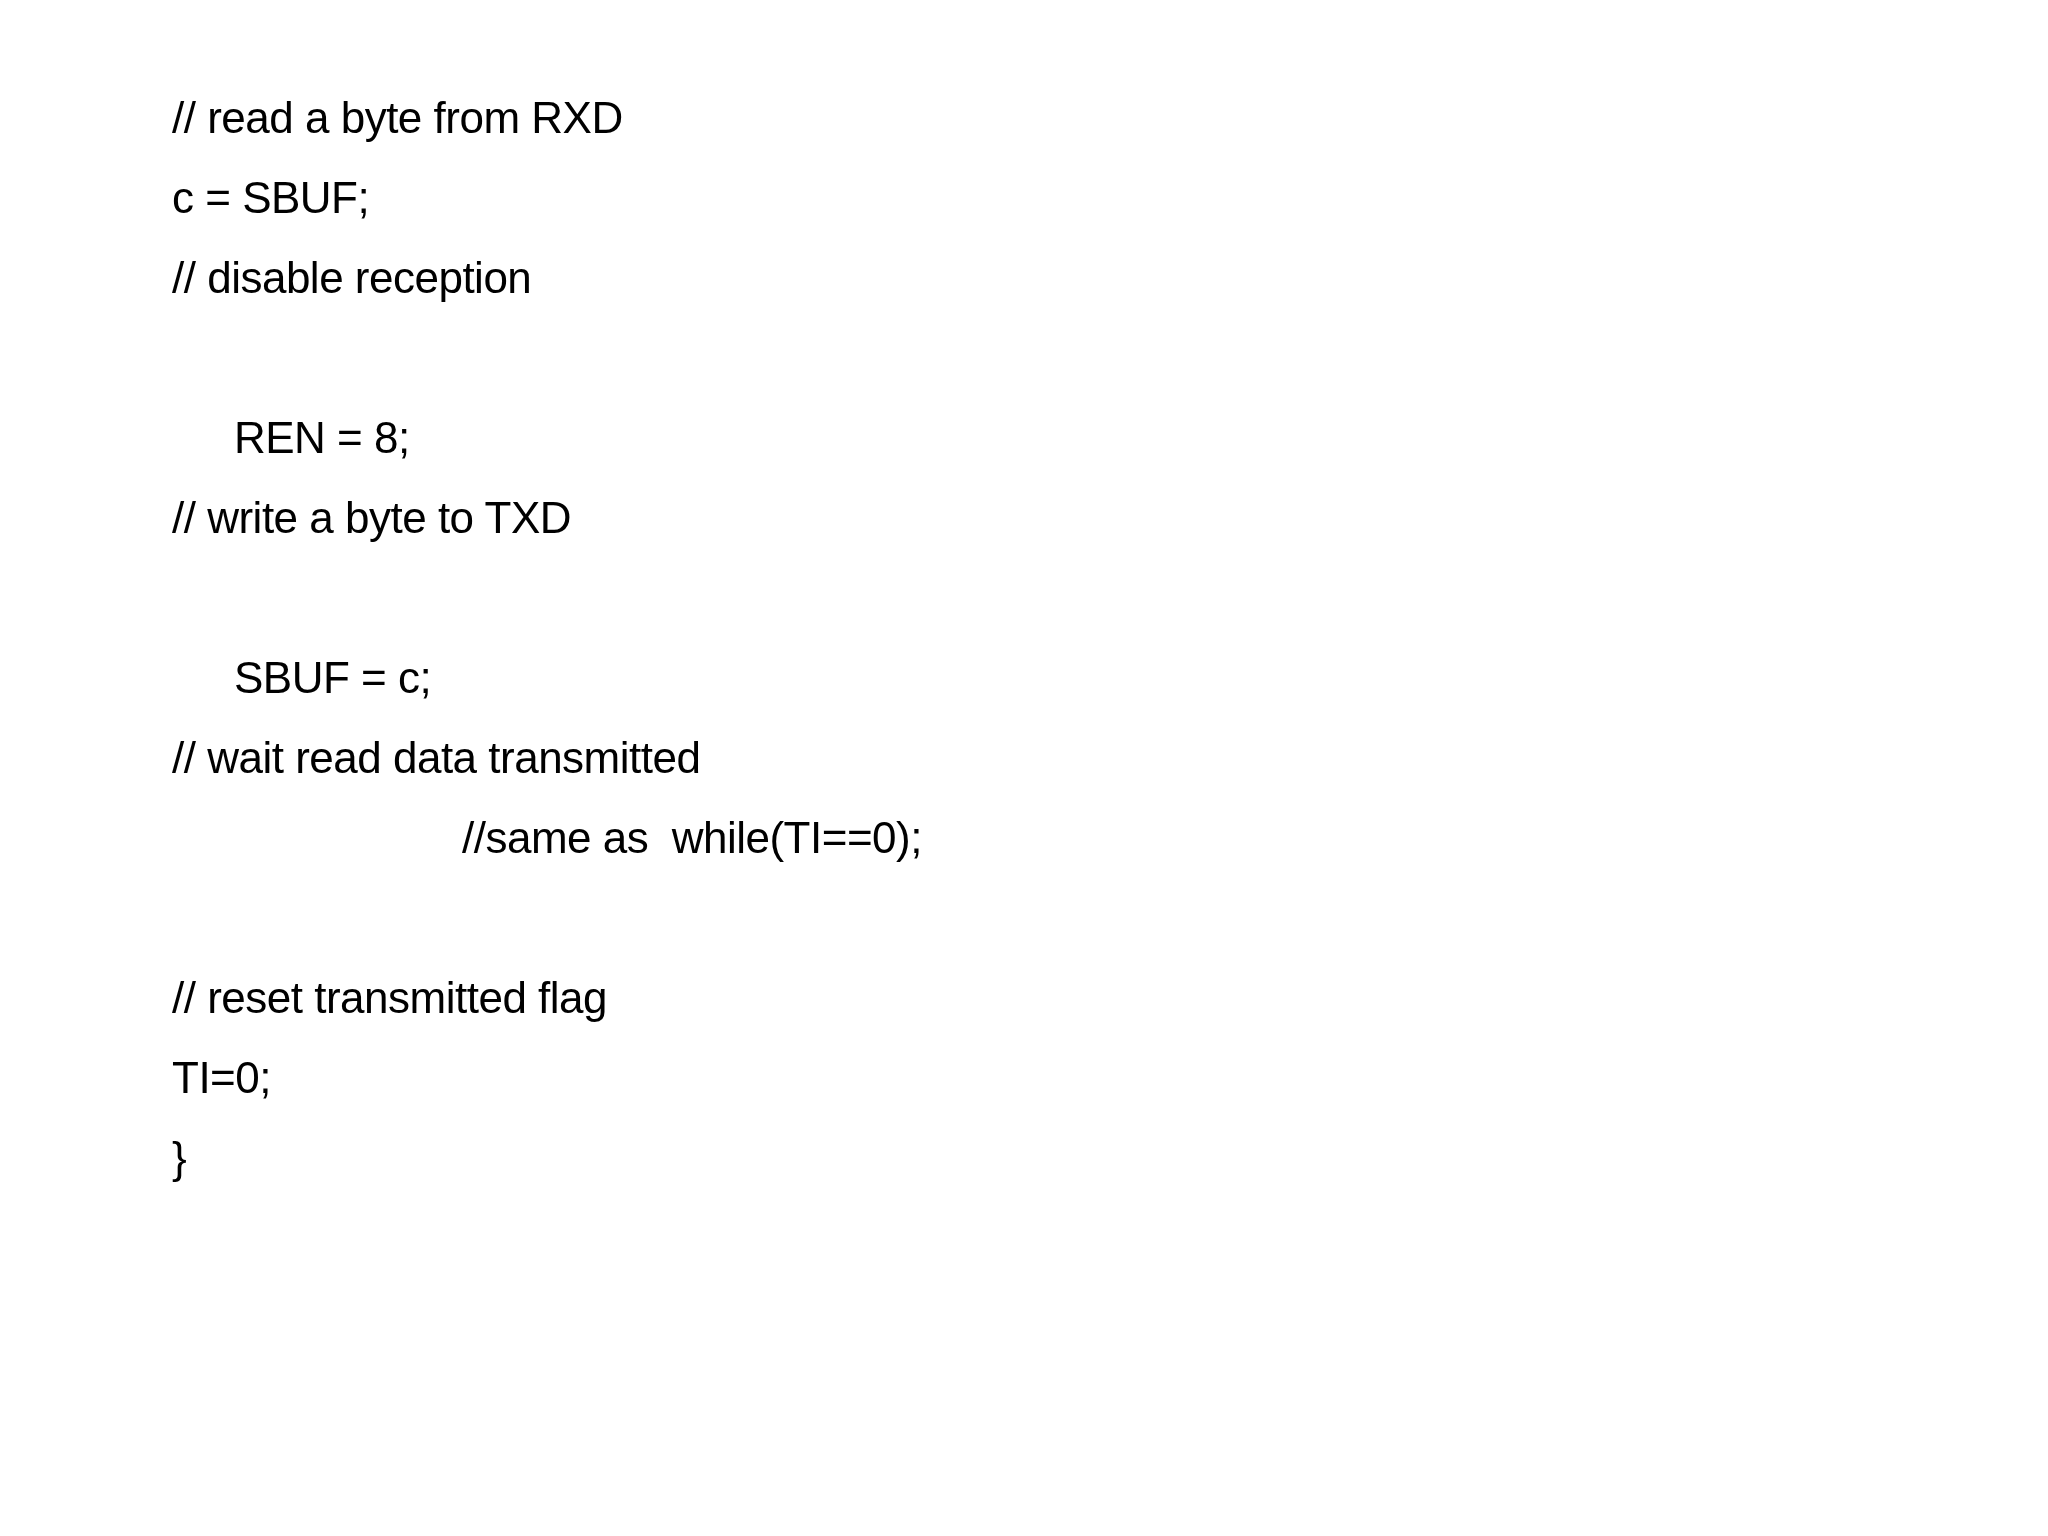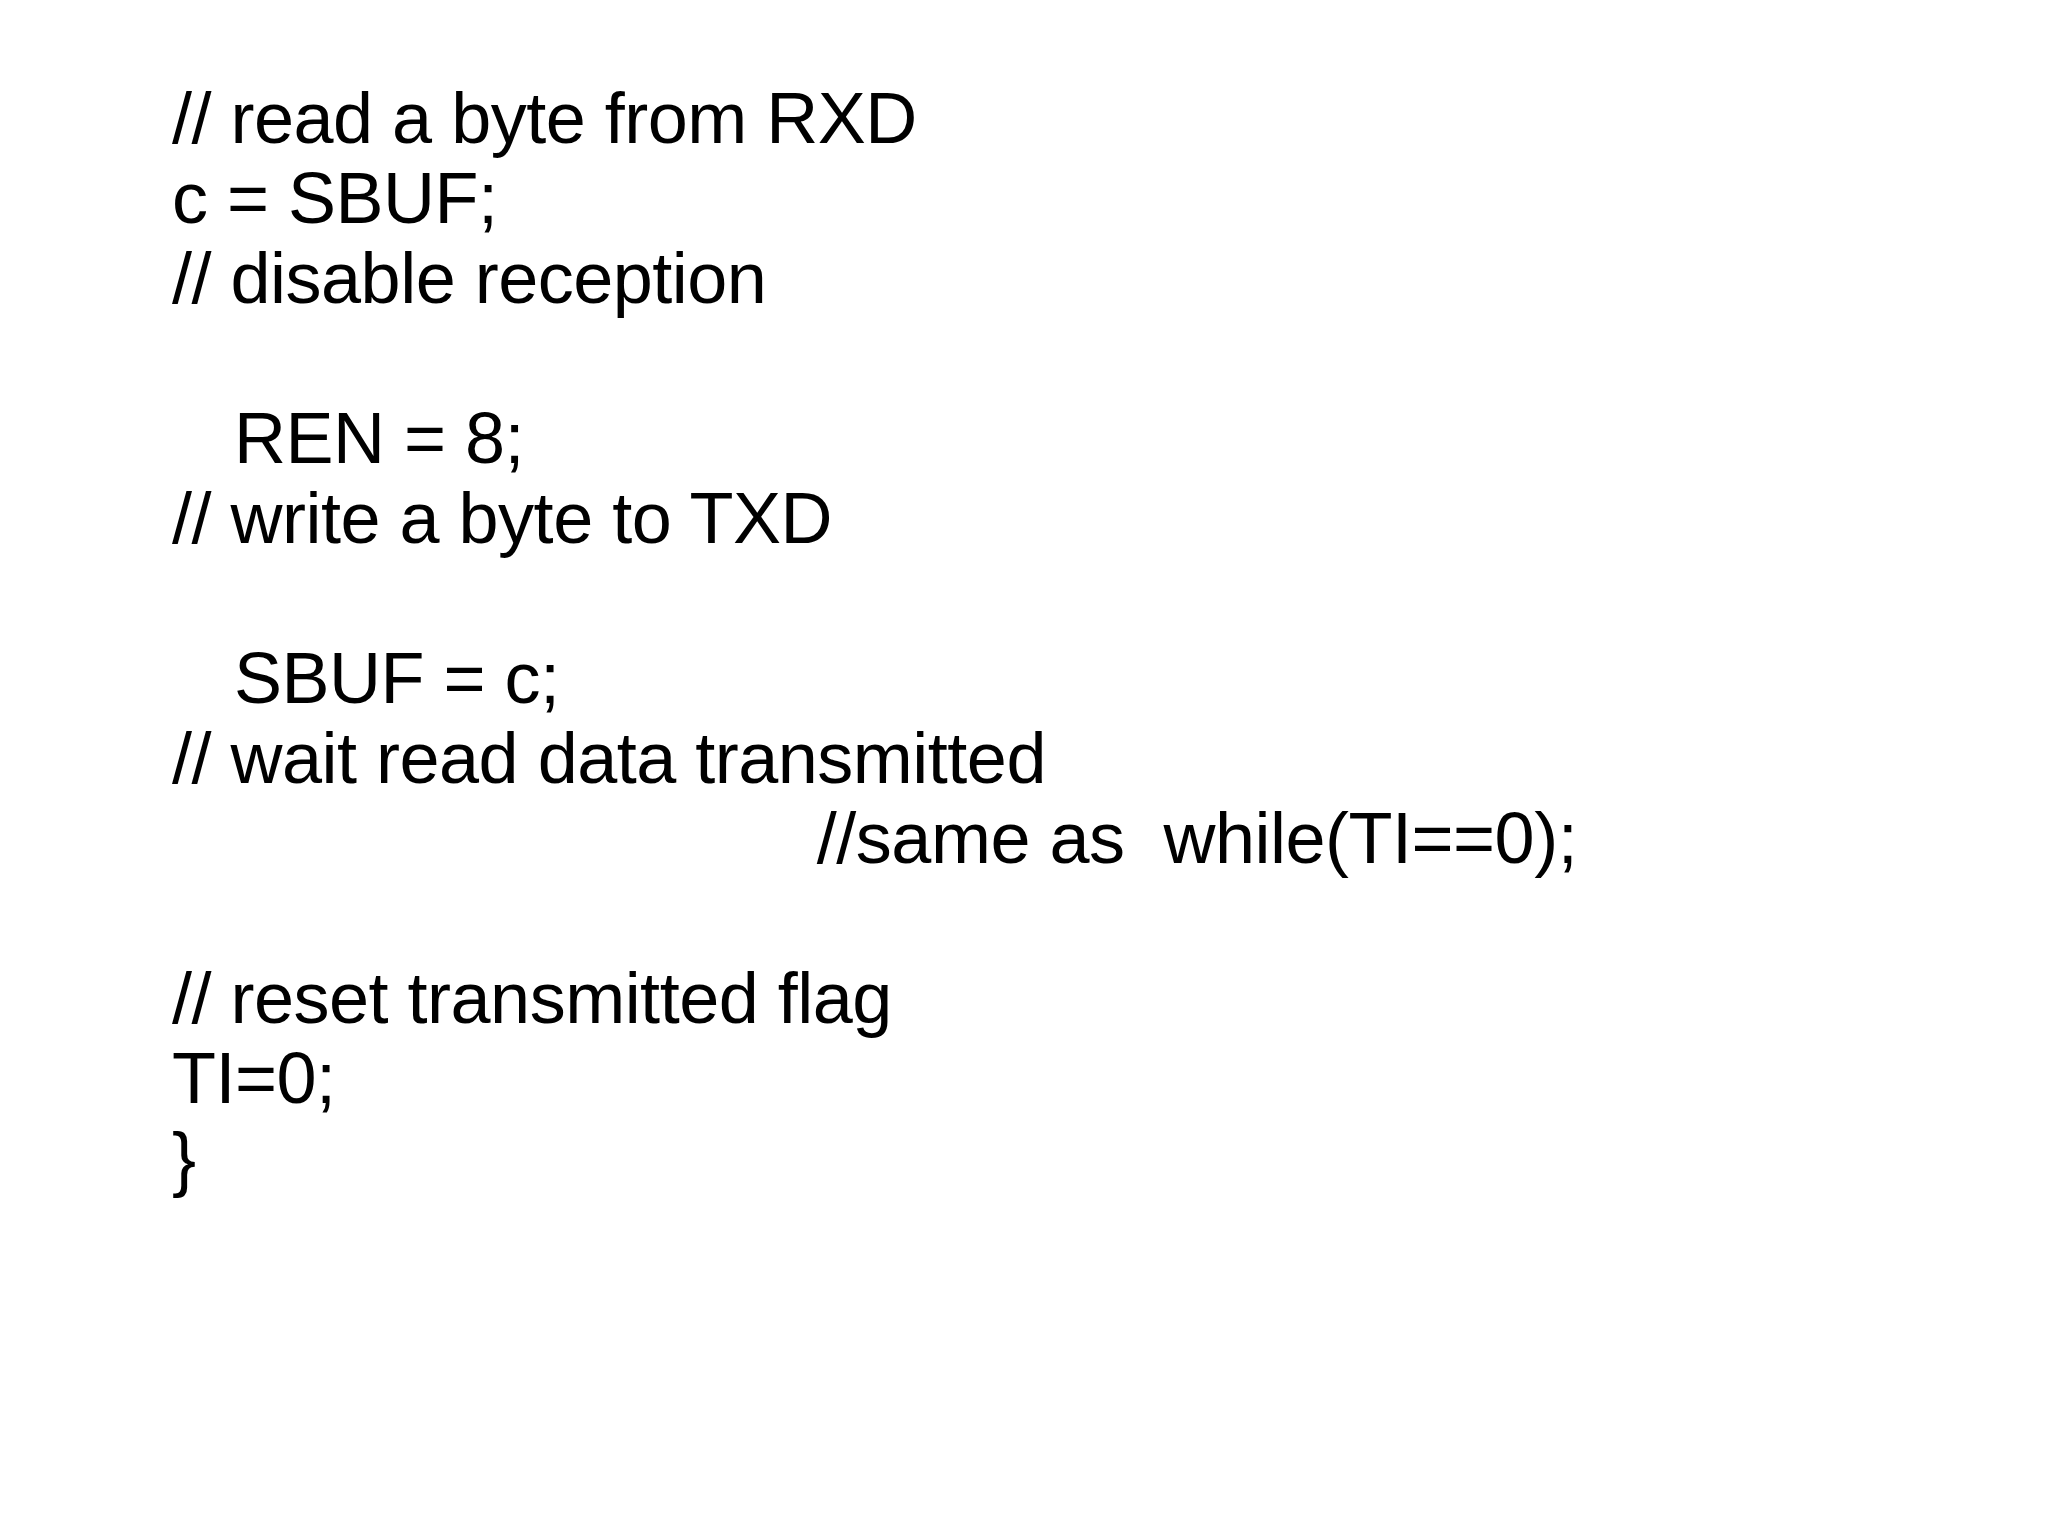--- a/index.html
+++ b/index.html
@@ -22,36 +22,35 @@
     box-sizing: border-box;
   }
   #code-block {
     position: absolute;
     left: 172px;
     top: 78px;
     width: 1760px;
   }
   .code-line {
     font-family: "Liberation Sans", sans-serif;
-    font-size: 72px;
+    font-size: 44px;
     line-height: 80px;
     color: #000000;
     white-space: pre;
     letter-spacing: -0.5px;
     font-weight: 400;
   }
   .code-line.blank {
     color: transparent;
   }
   .indent-1 {
     padding-left: 62px;
   }
   .indent-3 {
     padding-left: 290px;
-    text-align: center;
   }
 </style>
 </head>
 <body>
 
 <div id="slide">
   <div id="code-block">
       <div class="code-line">// read a byte from RXD</div>
       <div class="code-line">c = SBUF;</div>
       <div class="code-line">// disable reception</div>

